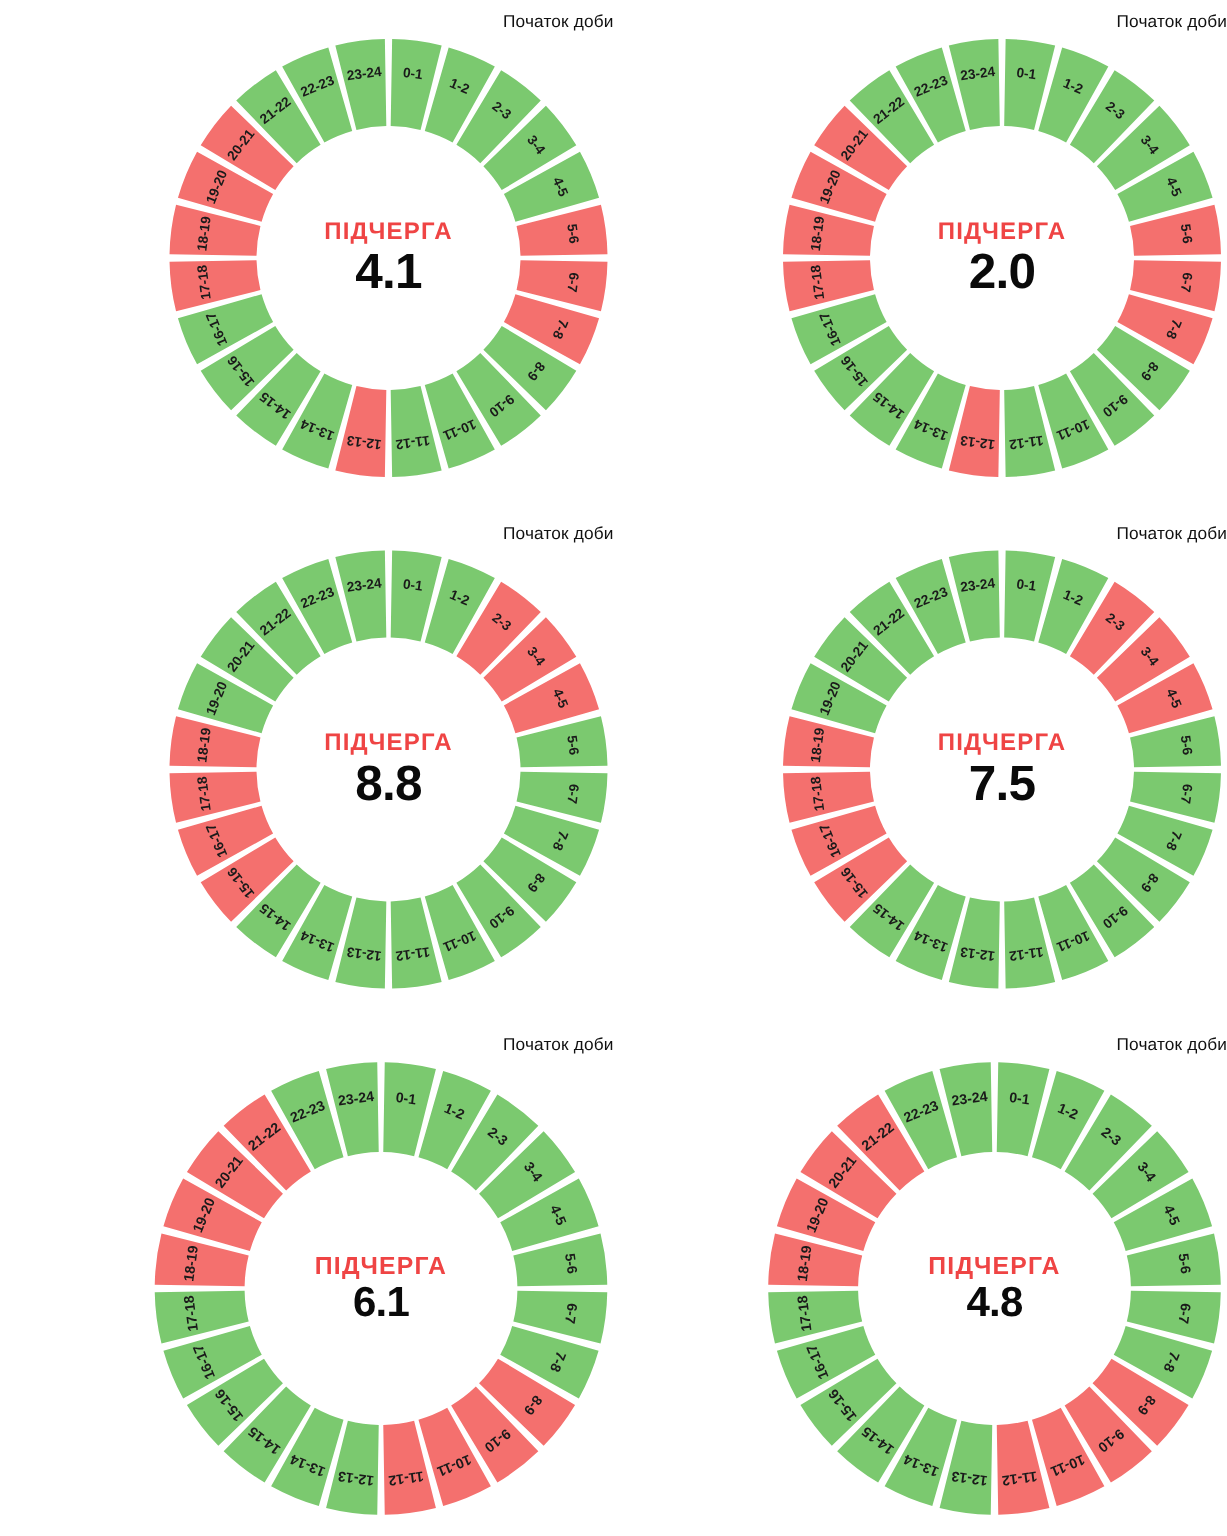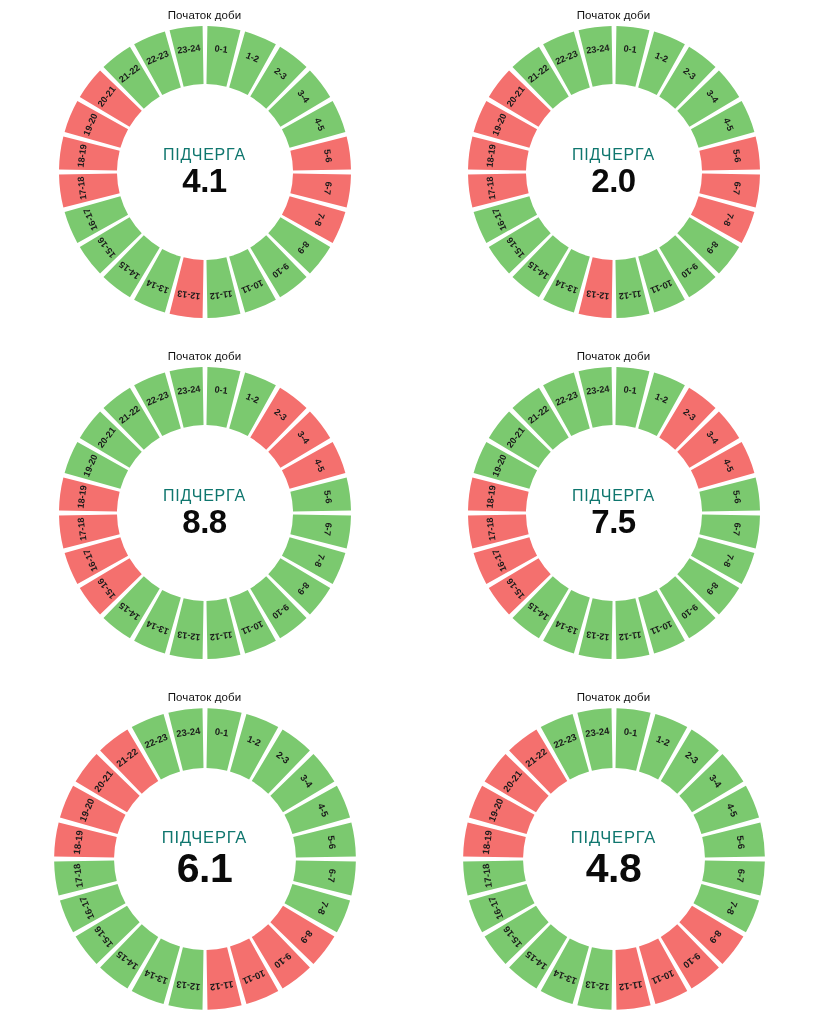--- a/index.html
+++ b/index.html
@@ -17,21 +17,21 @@
     display:grid;
     grid-template-columns:409px 409px;
     grid-template-rows:341px 341px 342px;
   }
   .cell{
     position:relative;
     width:409px;
     height:100%;
     display:flex;
     flex-direction:column;
-    align-items:center;
+    align-items:flex-end;
     justify-content:flex-start;
   }
   .day-start-label{
     font-size:11.5px;
     color:#111111;
     letter-spacing:0.1px;
     margin-top:9px;
     margin-bottom:1px;
     white-space:nowrap;
     font-weight:400;
@@ -68,34 +68,34 @@
     height:100%;
     display:flex;
     flex-direction:column;
     align-items:center;
     justify-content:center;
     pointer-events:none;
   }
   .center-caption{
     font-size:16px;
     letter-spacing:0.8px;
-    color:#0f766e;
-    font-weight:400;
+    color:#ef4444;
+    font-weight:700;
     line-height:1.05;
   }
   .center-number{
     font-size:33px;
     font-weight:700;
     color:#0a0a0a;
     line-height:1.0;
     letter-spacing:-0.5px;
     margin-top:1px;
   }
   .w6 .center-caption{font-size:16.5px;}
-  .w6 .center-number{font-size:41px;}
+  .w6 .center-number{font-size:28px;}
 </style>
 </head>
 <body>
 
 <div class="grid">
 
   <div class="cell">
     <div class="day-start-label">Початок доби</div>
     <div class="donut-wrap">
       <svg class="donut-svg" viewBox="0 0 300 300">

